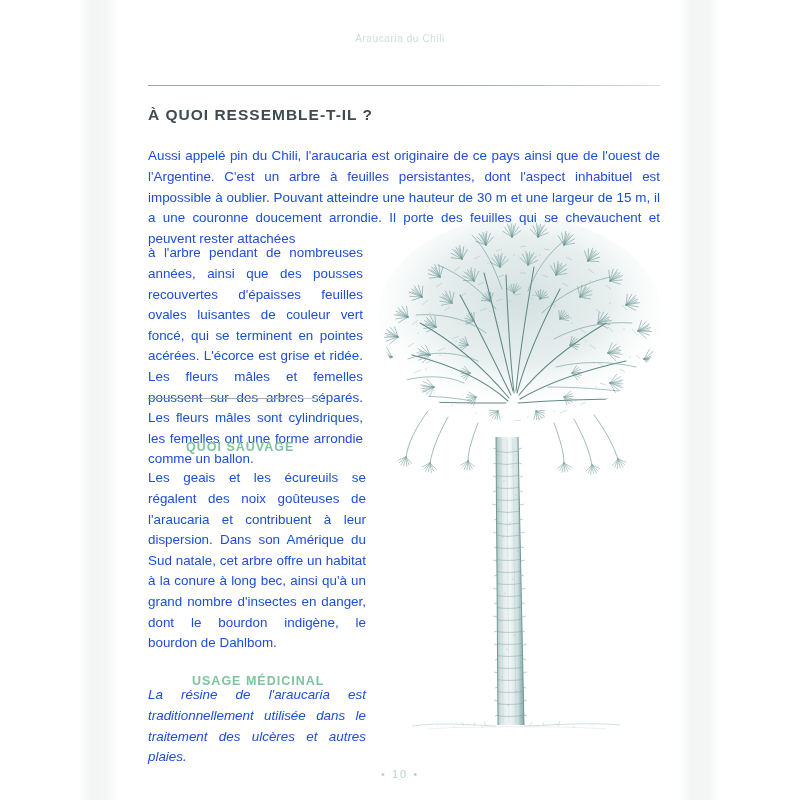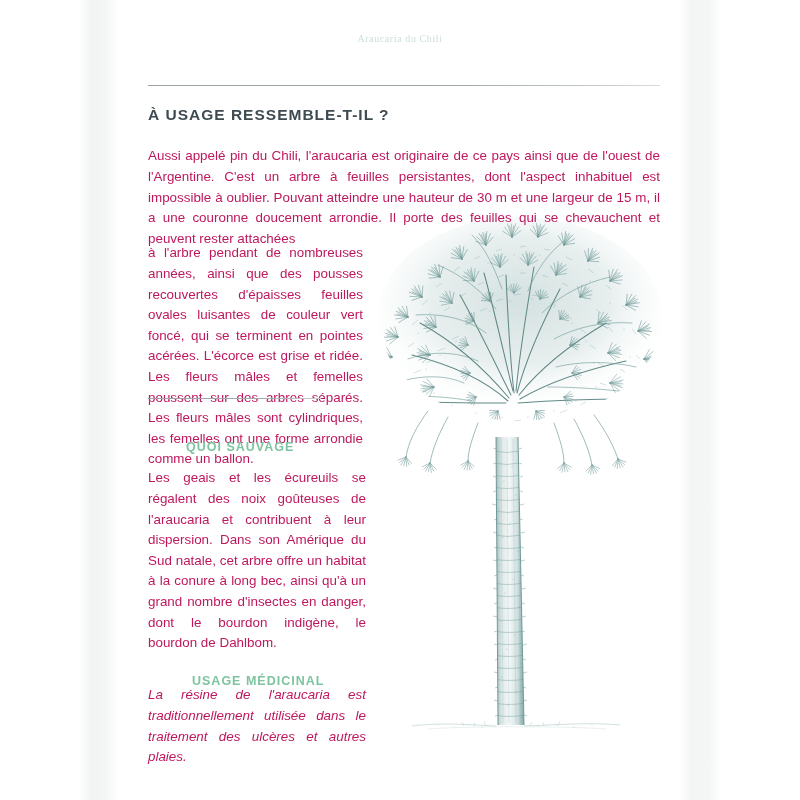--- a/index.html
+++ b/index.html
@@ -39,21 +39,21 @@
 
   
   .running-head {
     position: absolute;
     left: 0; top: 33px;
     width: 800px;
     text-align: center;
     font-size: 10px;
     letter-spacing: 0.6px;
     color: #cfe0d8;
-    font-family: Liberation Serif, serif;
+    font-family: Liberation Sans, sans-serif;
   }
 
   
   .rule-top {
     position: absolute;
     left: 148px; top: 85px;
     width: 512px; height: 1px;
     background: linear-gradient(to right, #9aa3a6 0%, #9aa3a6 55%, #b9c0c2 80%, #d7dcdd 100%);
   }
   .rule-mid {
@@ -77,21 +77,21 @@
     font-size: 12.5px;
     font-weight: 700;
     letter-spacing: 1.0px;
     color: #7ec4a0;
   }
   #sec-faune { left: 186px; top: 430px; }
   #sec-usage { left: 192px; top: 641px; margin-top: 33px; }
 
   
   .body-text {
-    color: #be185d;
+    color: #1d4ed8;
     font-size: 13.4px;
     line-height: 20.6px;
     text-align: justify;
     font-family: "Liberation Sans", sans-serif;
   }
   
   .intro-wrap {
     position: absolute;
     left: 148px; top: 133px;
     width: 512px;
@@ -141,21 +141,21 @@
 
 <div class="page">
 
   <div class="gutter-left"></div>
   <div class="gutter-right"></div>
 
   <div class="running-head">Araucaria du Chili</div>
 
   <div class="rule-top"></div>
 
-  <h1 class="title-main">À USAGE RESSEMBLE-T-IL ?</h1>
+  <h1 class="title-main">À QUOI RESSEMBLE-T-IL ?</h1>
 
   <div class="illustration">
     <svg width="320" height="555" viewBox="0 0 320 555" xmlns="http://www.w3.org/2000/svg">
       <defs>
 
         <g id="tuft">
           <path d="M0 0 L9 -3 M0 0 L9 0 M0 0 L9 3 M0 0 L7 -5 M0 0 L7 5 M0 0 L5 -7 M0 0 L5 7" stroke="#5e8e8c" stroke-width="0.55" fill="none" stroke-linecap="round"></path>
         </g>
         <g id="tuft2">
           <path d="M0 0 L13 -4 M0 0 L13 0 M0 0 L13 4 M0 0 L10 -7 M0 0 L10 7 M0 0 L6 -9 M0 0 L6 9 M0 0 L11 -2 M0 0 L11 2" stroke="#5e8e8c" stroke-width="0.5" fill="none" stroke-linecap="round"></path>
@@ -438,14 +438,15 @@
   <p class="body-text intro-b">à l'arbre pendant de nombreuses années, ainsi que des pousses recouvertes d'épaisses feuilles ovales luisantes de couleur vert foncé, qui se terminent en pointes acérées. L'écorce est grise et ridée. Les fleurs mâles et femelles poussent sur des arbres séparés. Les fleurs mâles sont cylindriques, les femelles ont une forme arrondie comme un ballon.</p>
 
   <div class="rule-mid"></div>
 
   <h2 class="section-title" id="sec-faune">QUOI SAUVAGE</h2>
   <p class="body-text para-faune">Les geais et les écureuils se régalent des noix goûteuses de l'araucaria et contribuent à leur dispersion. Dans son Amérique du Sud natale, cet arbre offre un habitat à la conure à long bec, ainsi qu'à un grand nombre d'insectes en danger, dont le bourdon indigène, le bourdon de Dahlbom.</p>
 
   <h2 class="section-title" id="sec-usage">USAGE MÉDICINAL</h2>
   <p class="body-text para-usage">La résine de l'araucaria est traditionnellement utilisée dans le traitement des ulcères et autres plaies.</p>
 
+  <div class="folio">• 10 •</div>
 
 </div>
 
 </body></html>

